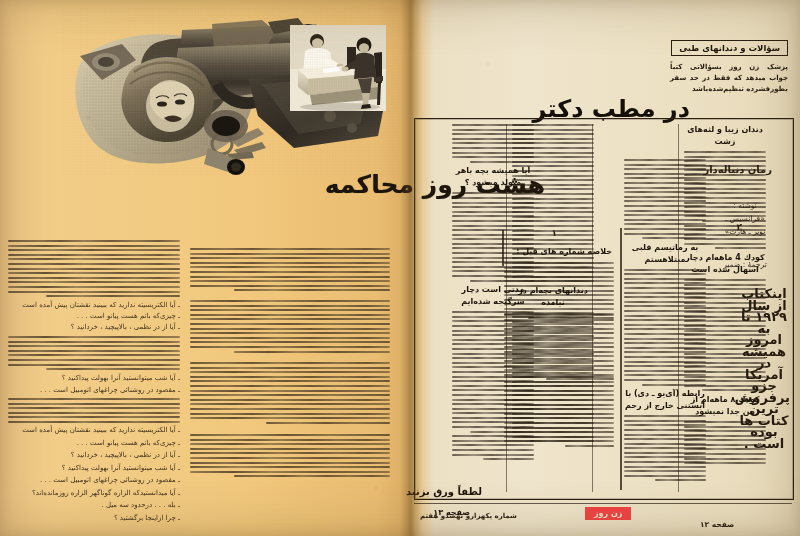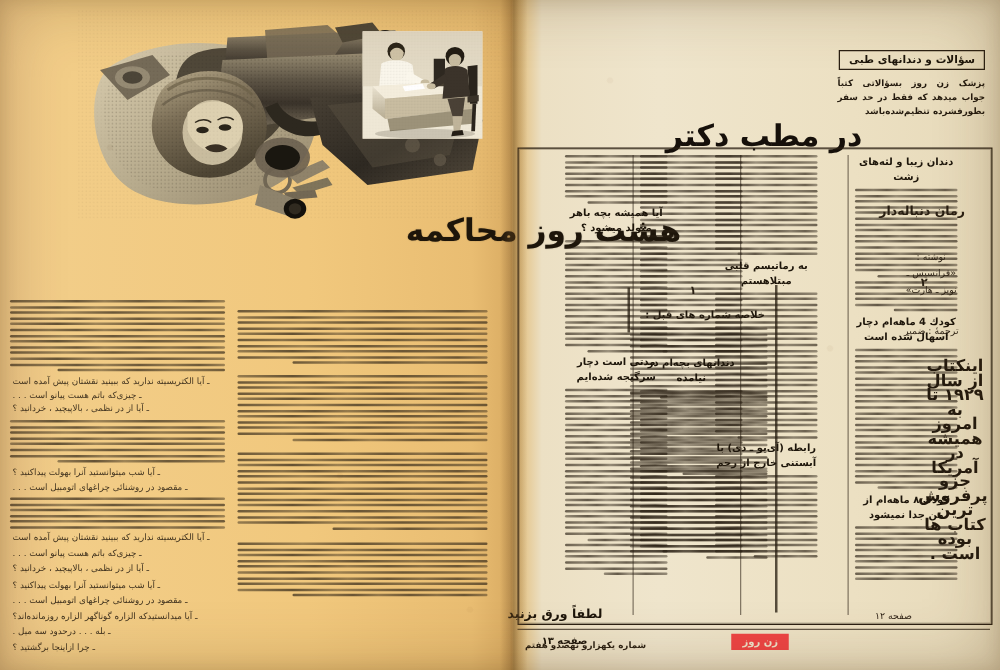--- a/index.html
+++ b/index.html
@@ -130,31 +130,31 @@
     font-size:13px;line-height:11.5px;font-weight:bold;color:#241a0e;text-align:center;
   }
   #lp-turn{
     position:absolute;right:318px;top:486px;font-size:10px;font-weight:bold;color:#1d150a;
   }
   #lp-pagenum{
     position:absolute;right:330px;top:508px;font-size:8px;font-weight:bold;color:#1d150a;
   }
 
   
-  #rp-pagenum{position:absolute;left:700px;top:488px;font-size:7.5px;font-weight:normal;color:#2a1f12;}
+  #rp-pagenum{position:absolute;left:700px;top:520px;font-size:7.5px;font-weight:bold;color:#2a1f12;}
   #rp-issue{position:absolute;left:420px;top:512px;font-size:7px;font-weight:bold;color:#2a1f12;}
   #rp-logo{
     position:absolute;left:585px;top:507px;
     background:#ef4444;color:#efe5cc;font-size:8px;font-weight:bold;
     padding:2px 9px;letter-spacing:.5px;
   }
   #rp-footrule{position:absolute;left:414px;top:503px;width:378px;height:1px;background:rgba(42,31,18,.7);}
 
   
-  .dash-block{position:absolute;font-size:7px;line-height:11px;color:#241a0e;text-align:left;direction:rtl;}
+  .dash-block{position:absolute;font-size:7px;line-height:11px;color:#241a0e;text-align:right;direction:rtl;}
   .dash-block div{white-space:nowrap;}
 
   .qa-head{font-size:8px;font-weight:bold;color:#1d150a;line-height:12px;margin-bottom:3px;text-align:center;}
 </style>
 </head>
 <body>
 
 <div id="page">
 
   <div class="paper"></div>
@@ -579,21 +579,21 @@
         <div class="ln"></div>
       <div class="ln t3"></div>
         <div class="ln"></div>
         <div class="ln t2"></div>
         <div class="ln t3"></div>
       <div class="ln"></div>
         <div class="ln t2"></div>
     </div>
   </div>
 
-  <div class="rp-col" style="left:572px;">
+  <div class="rp-col" style="left:624px;margin-top:35px;">
     <div class="lines" style="position:relative;width:100%;">
       <div class="ln"></div>
         <div class="ln t2"></div>
         <div class="ln t3"></div>
         <div class="ln"></div>
       <div class="ln t2"></div>
         <div class="ln"></div>
         <div class="ln t3"></div>
         <div class="ln t2"></div>
       <div class="ln"></div>

